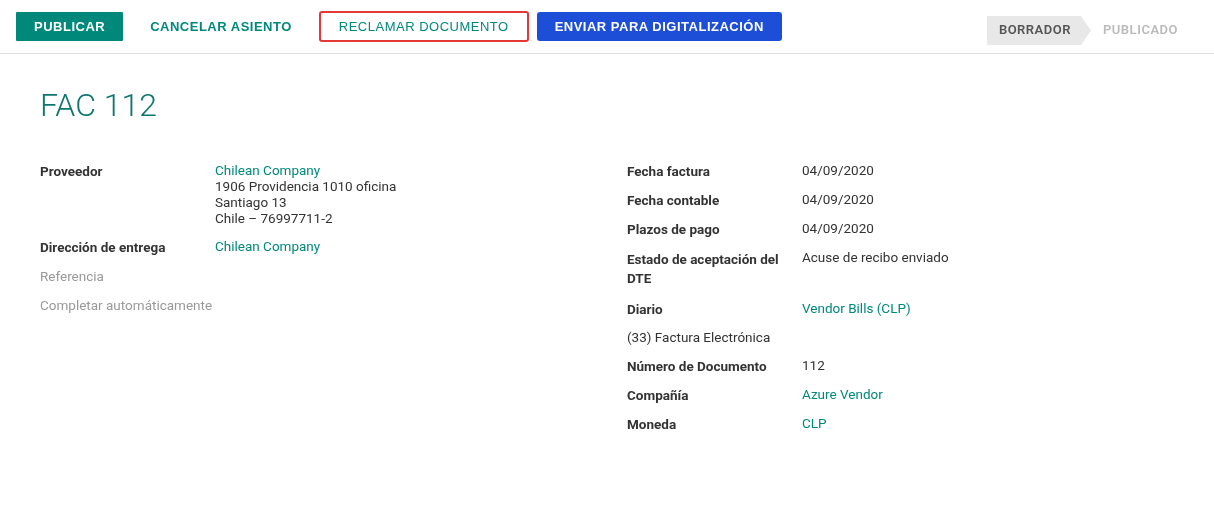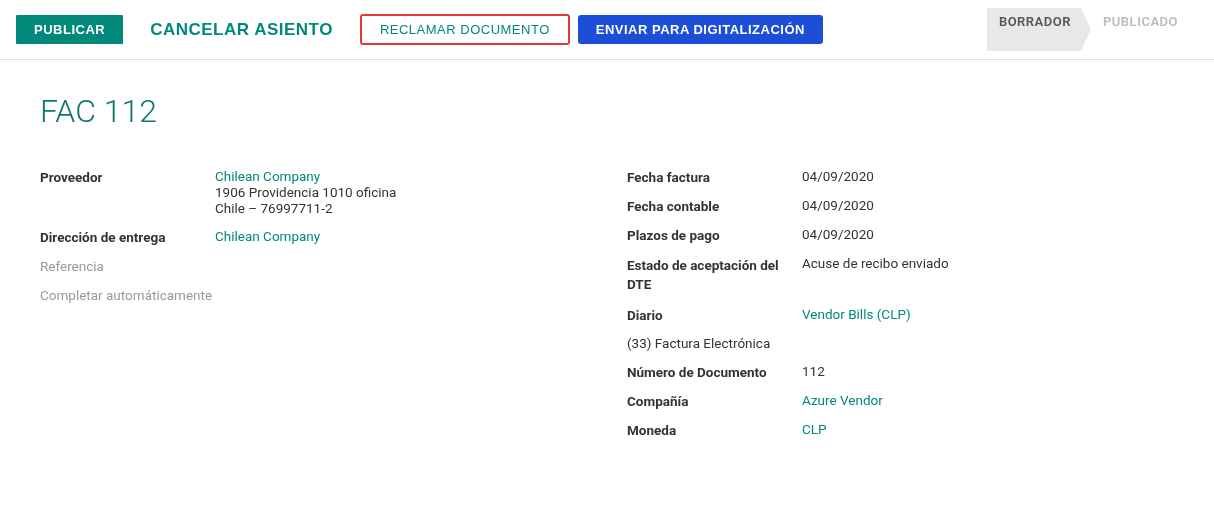--- a/index.html
+++ b/index.html
@@ -31,21 +31,21 @@
       letter-spacing: 0.5px;
       cursor: pointer;
       border-radius: 1px;
     }
 
     .btn-cancel {
       background: transparent;
       color: #00897b;
       border: 1px solid transparent;
       padding: 7px 18px;
-      font-size: 17px;
+      font-size: 13px;
       font-weight: 600;
       text-transform: uppercase;
       letter-spacing: 0.5px;
       cursor: pointer;
       border-radius: 3px;
     }
 
     .btn-reclamar {
       background: transparent;
       color: #00897b;
@@ -74,28 +74,29 @@
 
     
     .status-breadcrumb {
       margin-left: auto;
       display: flex;
       align-items: center;
       gap: 0;
     }
 
     .status-step {
-      padding: 6px 20px 22px 12px;
+      padding: 6px 20px 8px 12px;
       font-size: 13px;
       font-weight: 600;
       text-transform: uppercase;
       letter-spacing: 0.5px;
       position: relative;
       display: flex;
       align-items: flex-end;
+      margin-top: 8px;
     }
 
     .status-step.active {
       color: #555;
       background: #e8e8e8;
       clip-path: polygon(0 0, calc(100% - 10px) 0, 100% 50%, calc(100% - 10px) 100%, 0 100%);
     }
 
     .status-step.inactive {
       color: #bbb;
@@ -192,20 +193,21 @@
 
   <div class="form-grid">
 
     <div class="left-col">
 
       <div class="field-row">
         <span class="field-label">Proveedor</span>
         <div class="address-block">
           <span class="link">Chilean Company</span>
           <span>1906 Providencia 1010 oficina</span>
+          <span>Santiago 13</span>
           <span>Chile – 76997711-2</span>
         </div>
       </div>
 
       <div class="field-row">
         <span class="field-label">Dirección de entrega</span>
         <span class="field-value link">Chilean Company</span>
       </div>
 
       <div class="field-row">

